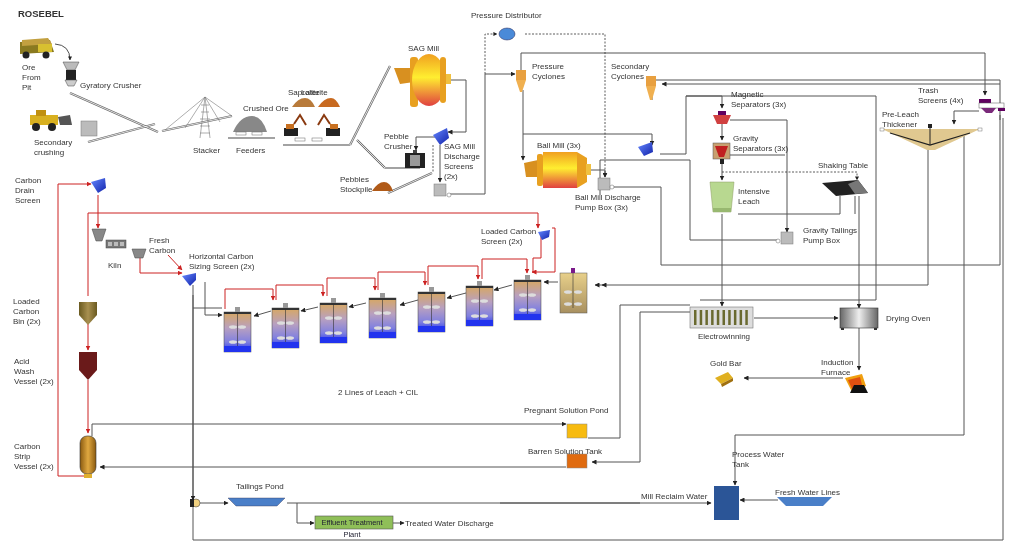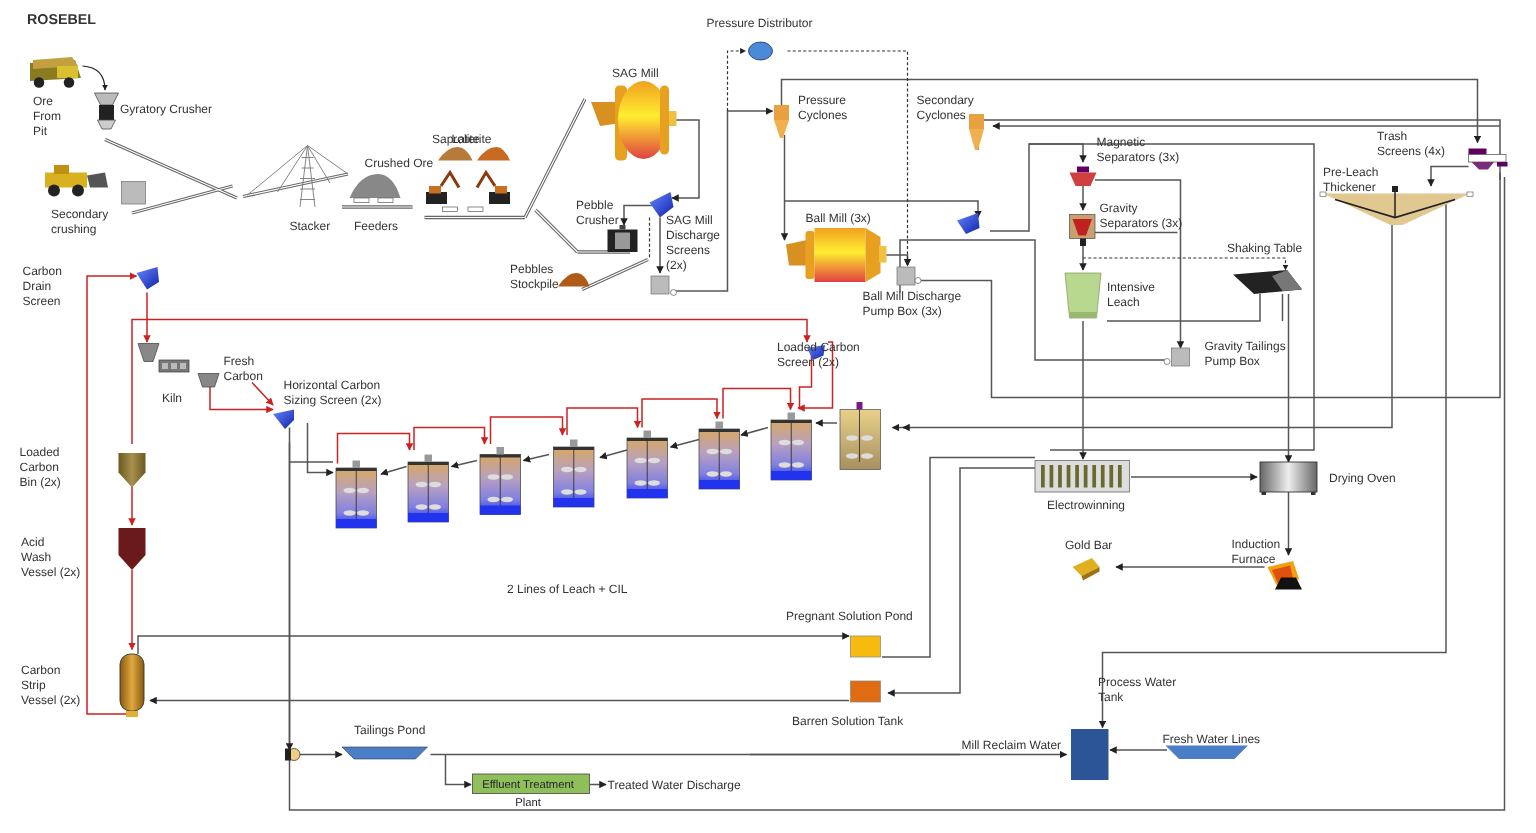--- a/index.html
+++ b/index.html
@@ -488,21 +488,21 @@
   <rect x="315" y="516" width="78" height="13" fill="#8fbf58" stroke="#555" stroke-width="0.6"></rect>
 
   <rect x="714" y="486" width="25" height="34" fill="#2b5597"></rect>
 
   <polygon points="777,497 832,497 823,506 786,506" fill="#4a7fc8"></polygon>
 </svg>
 
 <div class="lbl" style="left:22px;top:63px;">Ore
 From
 Pit</div>
-<div class="lbl" style="left:80px;top:68px;">Gyratory Crusher</div>
+<div class="lbl" style="left:80px;top:81px;">Gyratory Crusher</div>
 <div class="lbl" style="left:34px;top:138px;">Secondary
 crushing</div>
 <div class="lbl" style="left:193px;top:146px;">Stacker</div>
 <div class="lbl" style="left:243px;top:104px;">Crushed Ore</div>
 <div class="lbl" style="left:236px;top:146px;">Feeders</div>
 <div class="lbl" style="left:288px;top:88px;">Saprolite</div>
 <div class="lbl" style="left:301px;top:88px;">Laterite</div>
 <div class="lbl" style="left:408px;top:44px;">SAG Mill</div>
 <div class="lbl" style="left:384px;top:132px;">Pebble
 Crusher</div>
@@ -534,38 +534,38 @@
 <div class="lbl" style="left:882px;top:110px;">Pre-Leach
 Thickener</div>
 <div class="lbl" style="left:15px;top:176px;">Carbon
 Drain
 Screen</div>
 <div class="lbl" style="left:108px;top:261px;">Kiln</div>
 <div class="lbl" style="left:149px;top:236px;">Fresh
 Carbon</div>
 <div class="lbl" style="left:189px;top:252px;">Horizontal Carbon
 Sizing Screen (2x)</div>
-<div class="lbl" style="left:481px;top:227px;margin-left:37px;">Loaded Carbon
+<div class="lbl" style="left:481px;top:227px;">Loaded Carbon
 Screen (2x)</div>
 <div class="lbl" style="left:338px;top:344px;margin-top:44px;">2 Lines of Leach + CIL</div>
 <div class="lbl" style="left:13px;top:297px;">Loaded
 Carbon
 Bin (2x)</div>
 <div class="lbl" style="left:14px;top:357px;">Acid
 Wash
 Vessel (2x)</div>
 <div class="lbl" style="left:14px;top:442px;">Carbon
 Strip
 Vessel (2x)</div>
 <div class="lbl" style="left:698px;top:332px;">Electrowinning</div>
 <div class="lbl" style="left:886px;top:314px;">Drying Oven</div>
 <div class="lbl" style="left:710px;top:359px;">Gold Bar</div>
 <div class="lbl" style="left:821px;top:358px;">Induction
 Furnace</div>
 <div class="lbl" style="left:524px;top:406px;">Pregnant Solution Pond</div>
-<div class="lbl" style="left:528px;top:476px;">Barren Solution Tank</div>
+<div class="lbl" style="left:528px;top:447px;">Barren Solution Tank</div>
 <div class="lbl" style="left:236px;top:482px;">Tailings Pond</div>
 <div class="etp-text">Effluent Treatment Plant</div>
 <div class="lbl" style="left:405px;top:519px;">Treated Water Discharge</div>
 <div class="lbl" style="left:641px;top:492px;">Mill Reclaim Water</div>
 <div class="lbl" style="left:732px;top:450px;">Process Water
 Tank</div>
 <div class="lbl" style="left:775px;top:488px;">Fresh Water Lines</div>
 
 </body></html>

